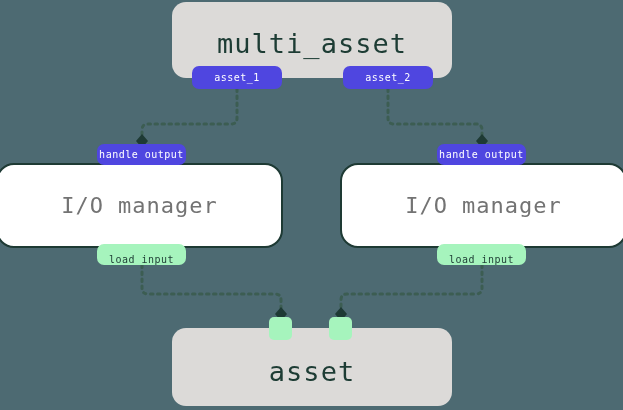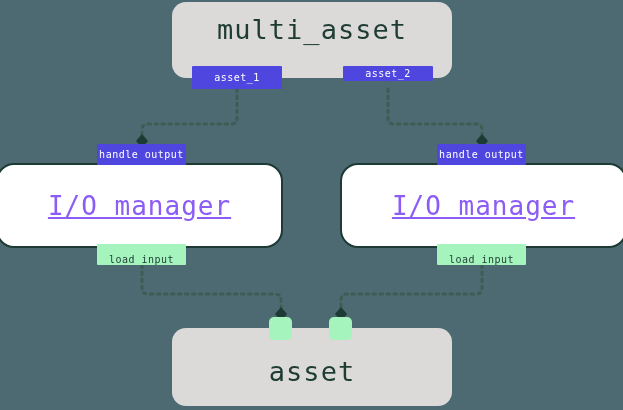--- a/index.html
+++ b/index.html
@@ -39,21 +39,21 @@
     letter-spacing: 1px;
     color: #1d3c34;
     font-family: "DejaVu Sans Mono", "Liberation Mono", monospace;
   }
   #card-multi-asset {
     left: 172px;
     top: 2px;
     width: 280px;
     height: 76px;
     align-items: flex-start;
-    padding-top: 12px;
+    padding-top: 26px;
     box-sizing: border-box;
   }
   #card-asset {
     left: 172px;
     top: 328px;
     width: 280px;
     height: 78px;
     align-items: flex-start;
     padding-top: 28px;
     box-sizing: border-box;
@@ -65,60 +65,59 @@
     background: #ffffff;
     border: 2px solid #1e3a34;
     border-radius: 18px;
     display: flex;
     align-items: center;
     justify-content: center;
     box-sizing: border-box;
     z-index: 2;
   }
   .iom-label {
-    font-size: 26px;
+    font-size: 22px;
     letter-spacing: 1px;
-    color: #8b5cf6;
-    text-decoration: underline;
+    color: #737373;
   }
   #iom-left {
     left: -4px;
     top: 163px;
     width: 287px;
     height: 85px;
   }
   #iom-right {
     left: 340px;
     top: 163px;
     width: 287px;
     height: 85px;
   }
   
   .badge {
     position: absolute;
     display: flex;
     align-items: center;
     justify-content: center;
-    border-radius: 1px;
+    border-radius: 7px;
     font-size: 10px;
     letter-spacing: 0.5px;
     white-space: nowrap;
     z-index: 4;
   }
   .badge-purple {
     background: #4f46e0;
     color: #ffffff;
   }
   .badge-green {
     background: #a6f4bd;
     color: #1d3c34;
     align-items: flex-end;
   }
   #badge-asset-1 { left: 192px; top: 66px; width: 90px; height: 23px; }
-  #badge-asset-2 { left: 343px; top: 66px; width: 90px; height: 15px; }
+  #badge-asset-2 { left: 343px; top: 66px; width: 90px; height: 23px; }
   #badge-handle-output-left  { left: 97px;  top: 144px; width: 89px; height: 21px; }
   #badge-handle-output-right { left: 437px; top: 144px; width: 89px; height: 21px; }
   #badge-load-input-left  { left: 97px;  top: 244px; width: 89px; height: 21px; }
   #badge-load-input-right { left: 437px; top: 244px; width: 89px; height: 21px; }
   
   .handle-square {
     position: absolute;
     width: 23px;
     height: 23px;
     background: #a6f4bd;

